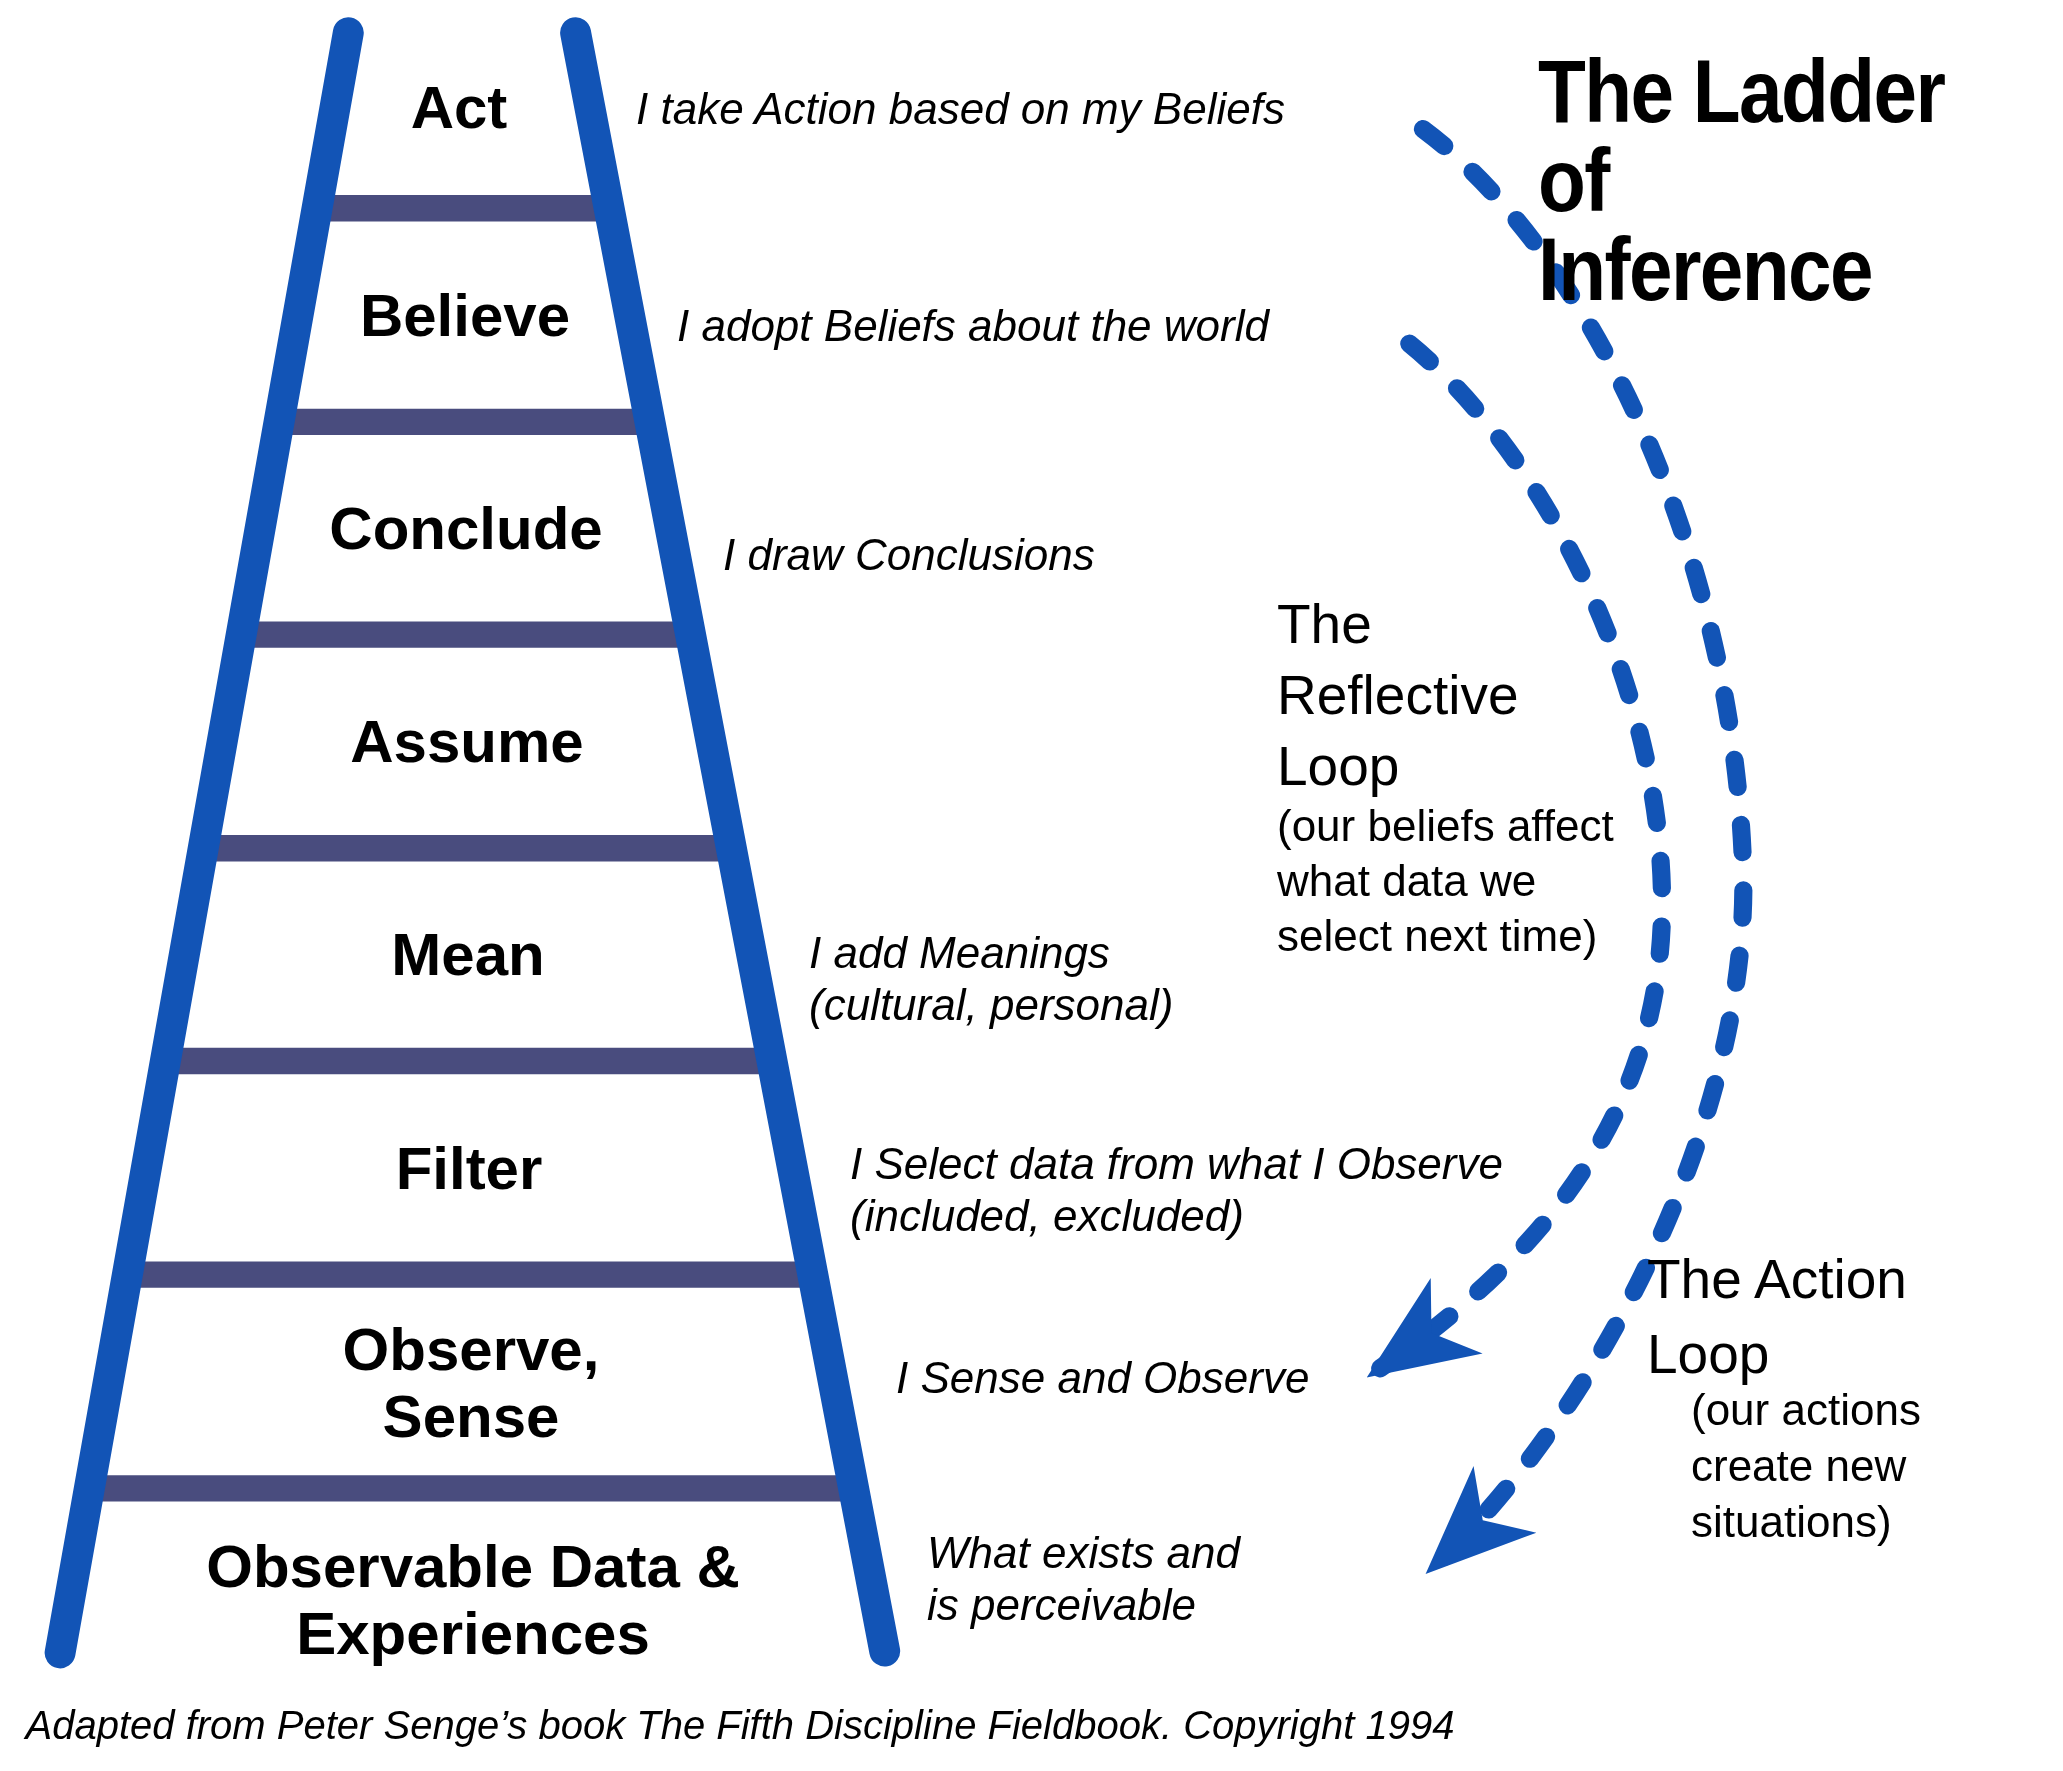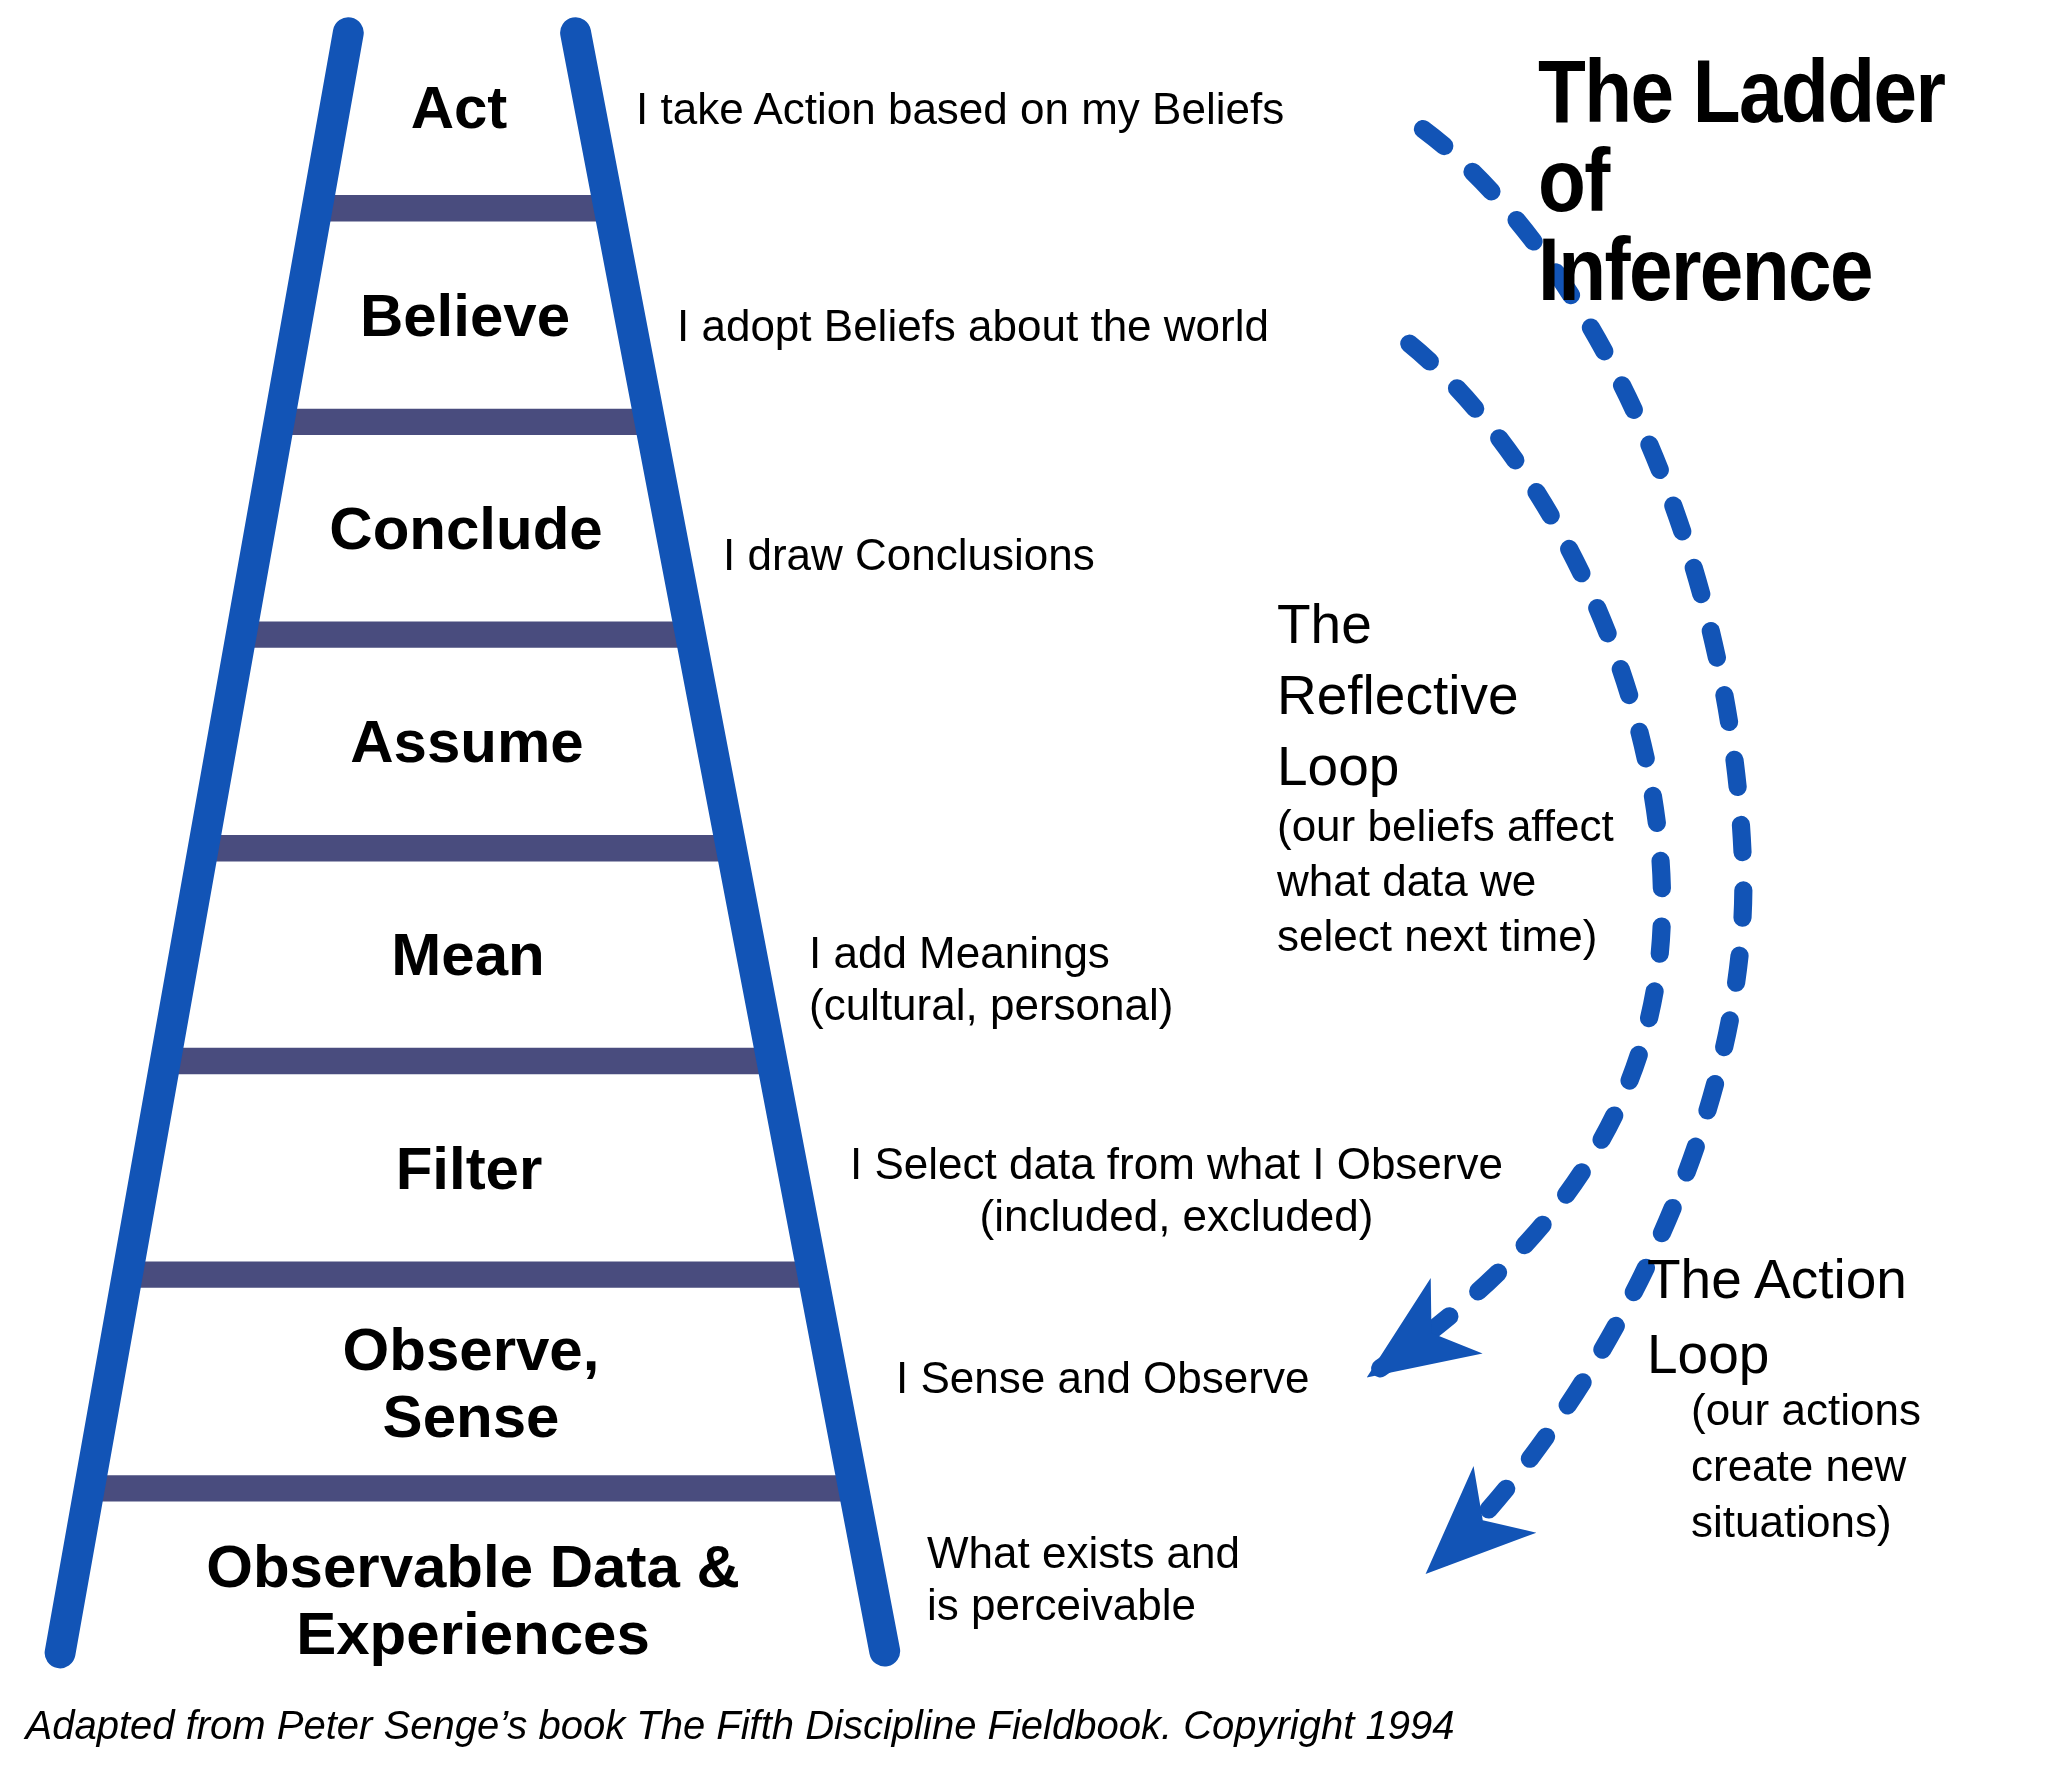--- a/index.html
+++ b/index.html
@@ -20,21 +20,21 @@
   .txt{position:absolute;white-space:pre-line;}
   .page-title{
     font-size:89px;font-weight:700;line-height:89px;letter-spacing:-1.8px;
     transform:scaleX(0.88);transform-origin:left top;white-space:pre-line;
   }
   .rung-label{
     width:818px;text-align:center;
     font-size:60px;font-weight:700;line-height:67px;
   }
   .rung-desc{
-    font-size:44px;line-height:52px;
+    font-size:44px;line-height:52px;font-style:italic;
   }
   .loop-title{font-size:55px;line-height:71px;}
   .loop-title.action{line-height:75px;}
   .loop-note{font-size:44px;line-height:55px;}
   .loop-note.action{line-height:56px;margin-left:44px;}
   .footer-note{font-size:40px;line-height:47px;font-style:italic;}
 </style>
 </head>
 <body>
 
@@ -74,21 +74,21 @@
   <div class="txt rung-label" style="left:62px;top:1316px;">Observe,
 Sense</div>
   <div class="txt rung-label" style="left:64px;top:1533px;">Observable Data &amp;
 Experiences</div>
 
   <div class="txt rung-desc" style="left:636px;top:83px;">I take Action based on my Beliefs</div>
   <div class="txt rung-desc" style="left:677px;top:300px;">I adopt Beliefs about the world</div>
   <div class="txt rung-desc" style="left:723px;top:497px;margin-top:32px;">I draw Conclusions</div>
   <div class="txt rung-desc" style="left:809px;top:927px;">I add Meanings
 (cultural, personal)</div>
-  <div class="txt rung-desc" style="left:850px;top:1138px;text-align:center;">I Select data from what I Observe
+  <div class="txt rung-desc" style="left:850px;top:1138px;">I Select data from what I Observe
 (included, excluded)</div>
   <div class="txt rung-desc" style="left:896px;top:1352px;">I Sense and Observe</div>
   <div class="txt rung-desc" style="left:927px;top:1527px;">What exists and
 is perceivable</div>
 
   <div class="txt loop-title" style="left:1277px;top:589px;">The
 Reflective
 Loop</div>
   <div class="txt loop-note" style="left:1277px;top:798px;">(our beliefs affect
 what data we

